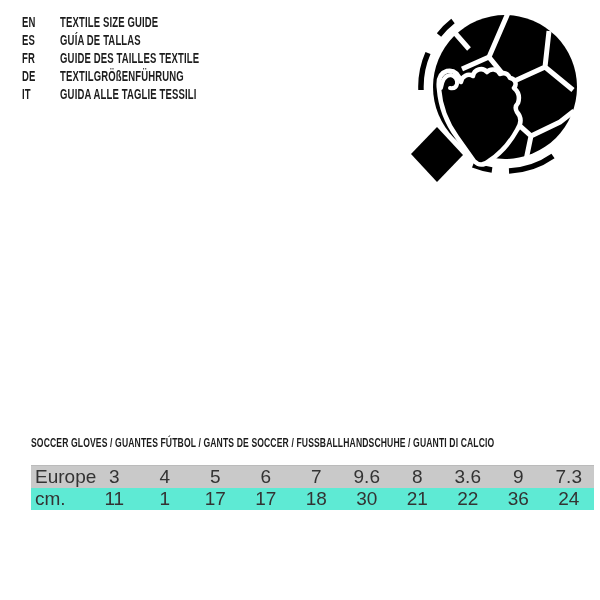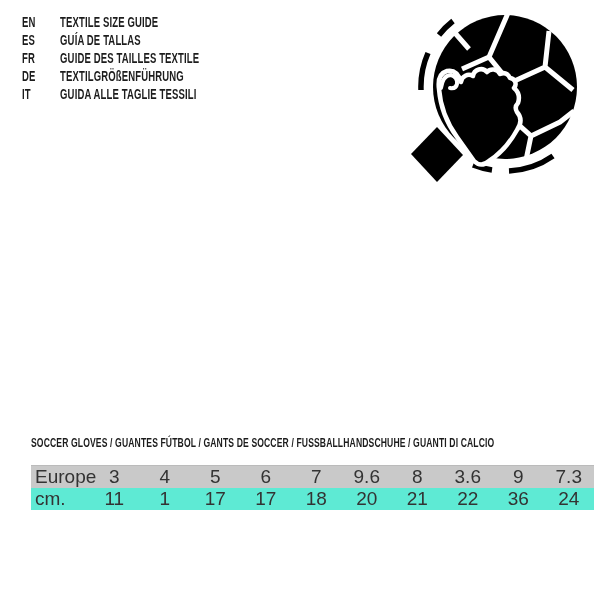--- a/index.html
+++ b/index.html
@@ -135,21 +135,21 @@
         <td>9</td>
         <td>7.3</td>
       </tr>
       <tr class="row-cm">
         <td class="row-label">cm.</td>
         <td>11</td>
         <td>1</td>
         <td>17</td>
         <td>17</td>
         <td>18</td>
-        <td>20</td>
+        <td>30</td>
         <td>21</td>
         <td>22</td>
         <td>36</td>
         <td>24</td>
       </tr>
     </tbody>
   </table>
 </div>
 
 </body></html>

